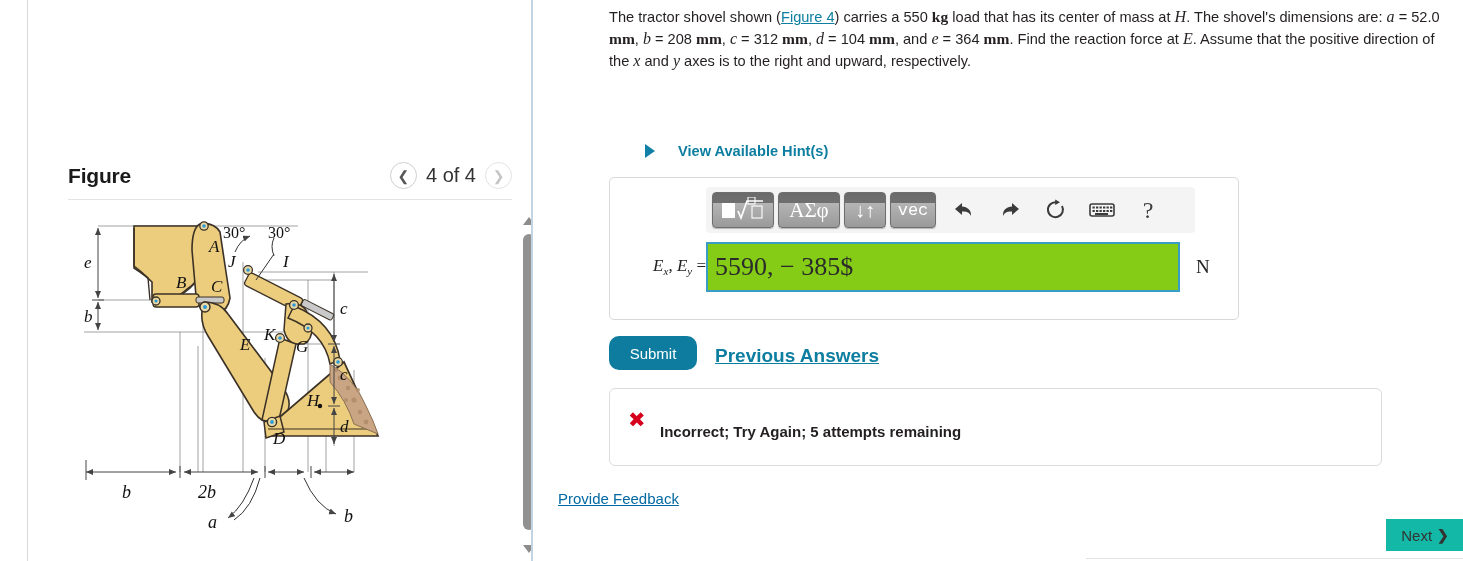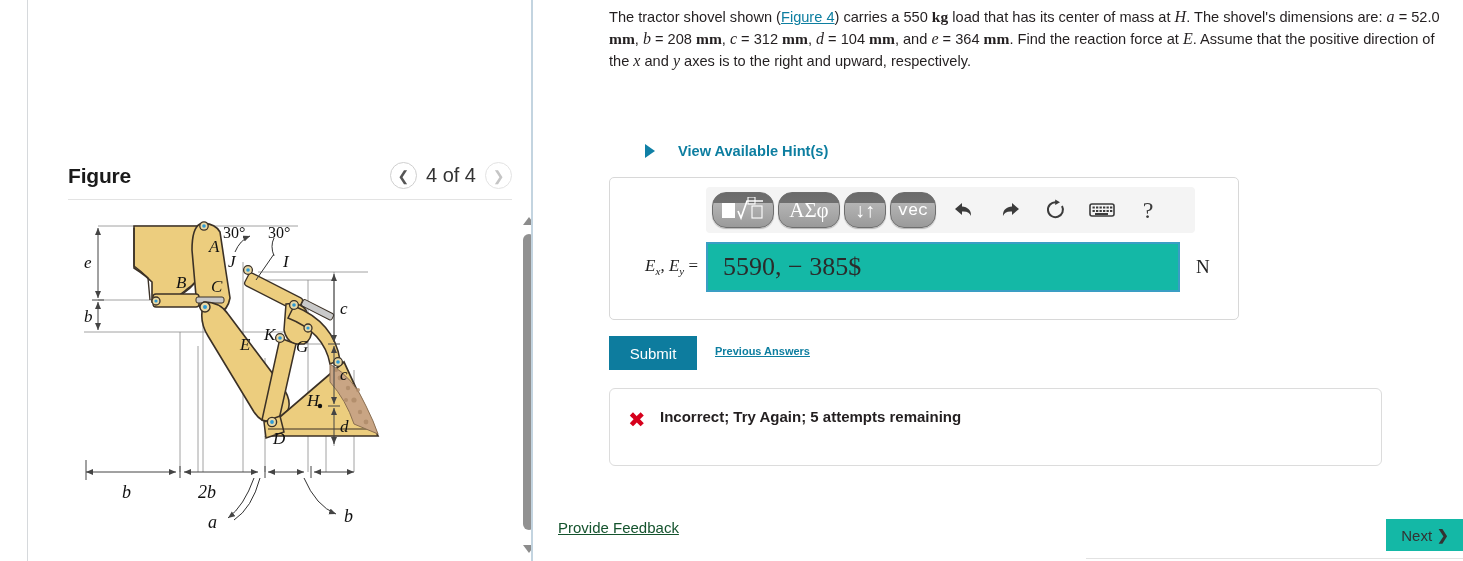--- a/index.html
+++ b/index.html
@@ -101,82 +101,82 @@
   
   #answer-box {
     position:absolute; left: 76px; top: 177px; width: 630px; height: 143px;
     border: 1px solid #d8d8d8; border-radius: 5px; background:#fff;
   }
   #math-toolbar {
     position:absolute; left: 96px; top: 9px; width: 489px; height: 46px;
     background:#f4f4f4; border-radius:4px; display:flex; align-items:center; padding-left:6px; gap: 4px;
   }
   .mbtn {
-    height: 36px; border-radius: 14px; border:1px solid #6e6e6e;
+    height: 36px; border-radius: 4px; border:1px solid #6e6e6e;
     background: linear-gradient(to bottom, #6b6b6b 0%, #6f6f6f 28%, #b4b4b4 30%, #9a9a9a 100%);
     color:#fff; display:flex; align-items:center; justify-content:center;
     font-family:"Liberation Serif", serif; font-size:20px; cursor:pointer;
     box-shadow: 0 1px 1px rgba(0,0,0,.25);
   }
   #mb-sqrt { width: 62px; }
   #mb-greek { width: 62px; font-size:21px; }
   #mb-updown { width: 42px; }
   #mb-vec { width: 46px; font-size:17px; font-family:Liberation Mono, monospace; }
   .tbicon {
     width: 36px; height: 36px; display:flex; align-items:center; justify-content:center;
     color:#3b3b3b; cursor:pointer; margin-left: 6px;
   }
   #tb-help { font-size: 24px; color:#3b3b3b; font-family:"Liberation Serif",serif; }
 
   #answer-row {
     position:absolute; left: 0; top: 62px; width: 630px; height: 54px;
     display:flex; align-items:center;
   }
   #answer-label {
-    width: 96px; text-align:right; padding-right:8px;
+    width: 96px; text-align:right; 
     font-family:"Liberation Serif", serif; font-size:17px; font-style:italic; color:#222;
   }
   #answer-input {
-    width: 474px; height: 50px; border: 2px solid #3a9ec4; background:#14b8a6;
-    display:flex; align-items:center; padding-left: 15px;
+    width: 474px; height: 50px; border: 2px solid #3a9ec4; background:#84cc16;
+    display:flex; align-items:center; padding-left: 7px;
     font-family:"Liberation Serif", serif; font-size: 26px; color:#2b2b2b;
     cursor: text;
   }
   #answer-unit { margin-left: 16px; font-family:"Liberation Serif",serif; font-size:19px; color:#222; }
 
   
   #submit-btn {
     position:absolute; left: 76px; top: 336px; width: 88px; height: 34px;
-    background:#0d7c9e; color:#fff; border:none; border-radius:0;
+    background:#0d7c9e; color:#fff; border:none; border-radius:10px;
     font-size: 15px; font-family:"Liberation Sans",sans-serif; cursor:pointer;
   }
   #prev-answers {
     position:absolute; left: 182px; top: 345px;
-    font-size: 11px; font-weight:bold; color:#0d7ea0; text-decoration:underline; cursor:pointer;
+    font-size: 19px; font-weight:bold; color:#0d7ea0; text-decoration:underline; cursor:pointer;
   }
 
   
   #feedback-box {
     position:absolute; left: 76px; top: 388px; width: 773px; height: 78px;
     border:1px solid #dcdcdc; border-radius:6px; background:#fff;
   }
   #fb-x {
     position:absolute; left: 18px; top: 19px; font-size: 21px; color:#d6001c;
     font-family:"DejaVu Sans", sans-serif; font-weight:bold;
   }
   #fb-title {
-    position:absolute; left: 50px; top: 19px; font-size: 15px; font-weight:bold; color:#231f20;
+    position:absolute; left: 50px; top: 34px; font-size: 15px; font-weight:bold; color:#231f20;
   }
   #fb-detail {
     position:absolute; left: 50px; top: 43px; font-size: 14.5px; color:#3b3b3b;
   }
 
   #provide-feedback {
-    position:absolute; left: 25px; top: 519px;
-    font-size: 15px; color:#14532d; text-decoration:underline; cursor:pointer;
+    position:absolute; left: 25px; top: 490px;
+    font-size: 15px; color:#0369a1; text-decoration:underline; cursor:pointer;
   }
   #next-btn {
     position:absolute; left: 853px; top: 519px; width: 78px; height: 32px;
     background:#14b8a6; border:none; color:#333; font-size:15px;
     display:flex; align-items:center; justify-content:center; gap:5px; cursor:pointer;
   }
   #bottom-rule {
     position:absolute; left:553px; top:558px; width:910px; height:1px; background:#e2e2e2;
   }
 </style>

